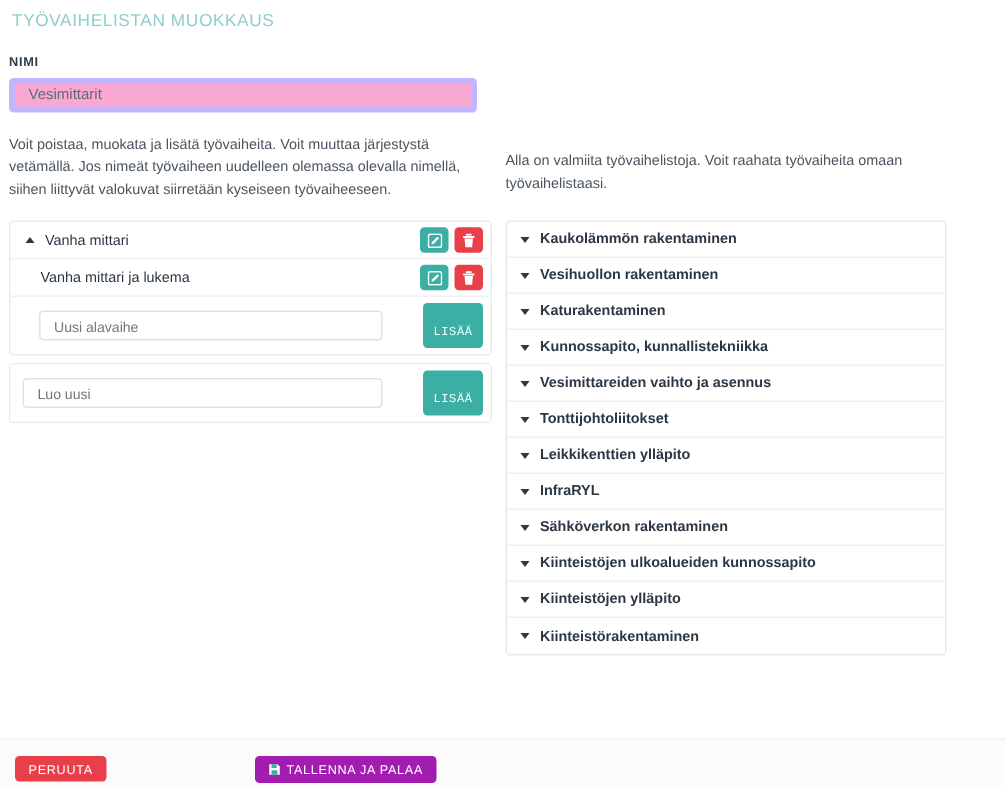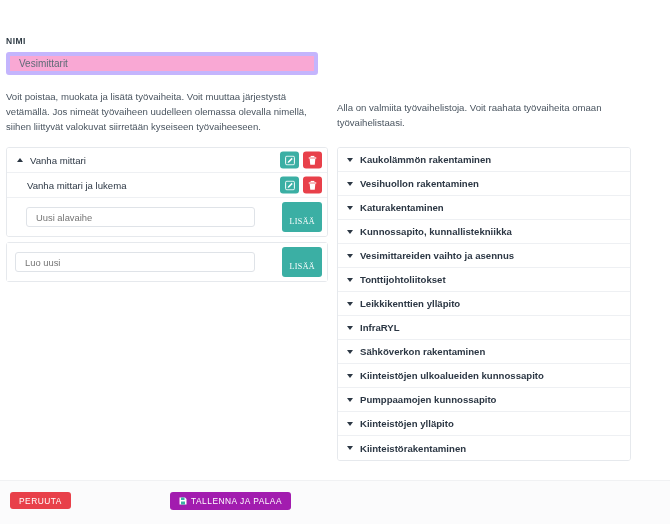--- a/index.html
+++ b/index.html
@@ -158,21 +158,21 @@
     height: 18px;
     min-width: 34px;
     padding: 15px 7px;
     background: #3bafa4;
     color: #ffffff;
     border: none;
     border-radius: 3px;
     font-size: 8px;
     letter-spacing: 0.4px;
     cursor: pointer;
-    font-family: Liberation Serif, serif;
+    font-family: Liberation Mono, monospace;
   }
   .new-card {
     margin-top: 5px;
     border: 1px solid #e6e9ed;
     border-radius: 3px;
     background: #ffffff;
     width: 322px;
   }
 
   
@@ -206,21 +206,21 @@
   .template-label {
     font-size: 9.6px;
     font-weight: bold;
     color: #2c3744;
   }
 
   
   .footer {
     position: absolute;
     left: 0; bottom: 0;
-    width: 670px; height: 44px;
+    width: 670px; height: 32px;
     background: #fbfbfc;
     border-top: 1px solid #f0f1f3;
   }
   .btn {
     position: absolute;
     border: none;
     border-radius: 3px;
     color: #ffffff;
     font-size: 8.4px;
     letter-spacing: 0.5px;
@@ -241,20 +241,21 @@
     height: 18px; padding: 0 9px;
     background: #a21caf;
   }
   .save-icon svg { display: block; }
 </style>
 </head>
 <body>
 
 <div class="page">
 
+  <div class="page-title">TYÖVAIHELISTAN MUOKKAUS</div>
 
   <div class="left-col">
 
     <div class="field-label">NIMI</div>
     <input class="name-input" type="text" value="Vesimittarit" style="">
 
     <div class="help-text">Voit poistaa, muokata ja lisätä työvaiheita. Voit muuttaa järjestystä vetämällä. Jos nimeät työvaiheen uudelleen olemassa olevalla nimellä, siihen liittyvät valokuvat siirretään kyseiseen työvaiheeseen.</div>
 
     <div class="phase-card">
 
@@ -358,24 +359,20 @@
       <div class="template-item">
         <span class="caret-down"></span>
         <span class="template-label">Sähköverkon rakentaminen</span>
       </div>
       <div class="template-item">
         <span class="caret-down"></span>
         <span class="template-label">Kiinteistöjen ulkoalueiden kunnossapito</span>
       </div>
       <div class="template-item">
         <span class="caret-down"></span>
-        <span class="template-label">Pumppaamojen kunnossapito</span>
-      </div>
-      <div class="template-item">
-        <span class="caret-down"></span>
         <span class="template-label">Kiinteistöjen ylläpito</span>
       </div>
       <div class="template-item">
         <span class="caret-down"></span>
         <span class="template-label">Kiinteistörakentaminen</span>
       </div>
     </div>
   </div>
 
   <div class="footer">

